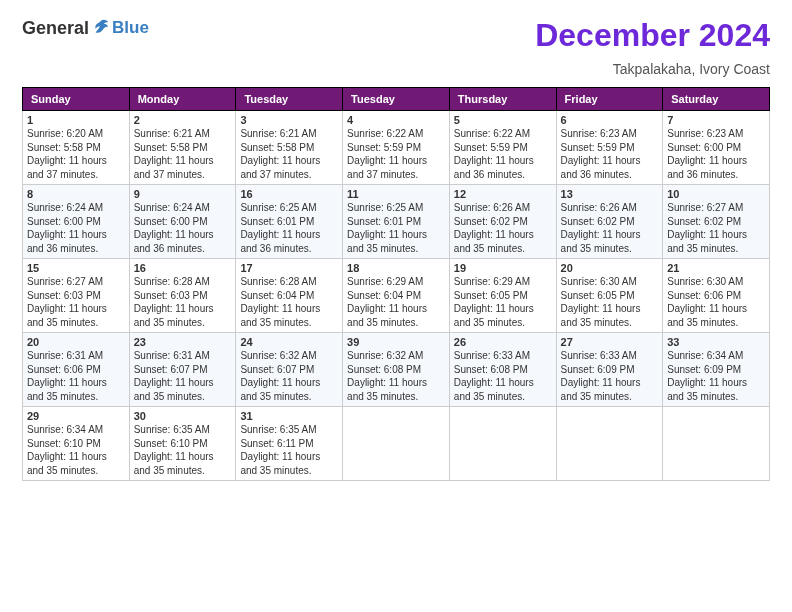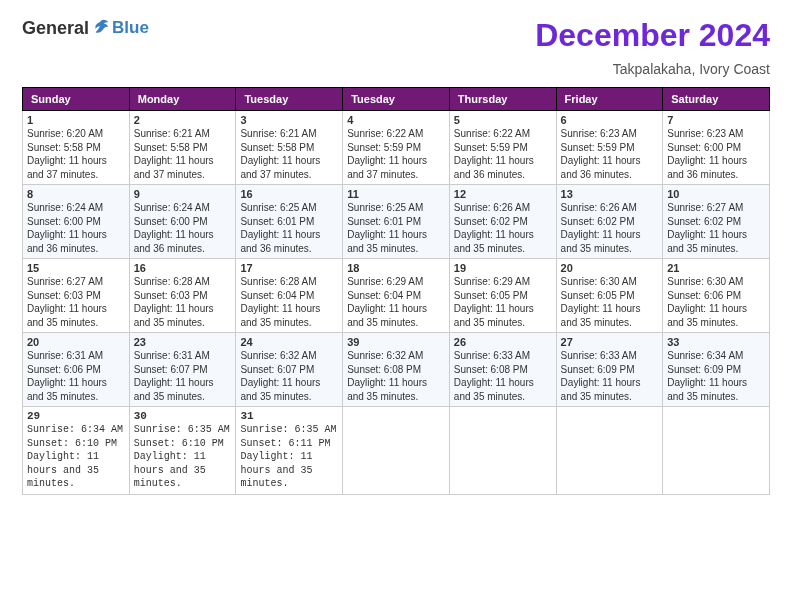--- a/index.html
+++ b/index.html
@@ -100,21 +100,20 @@
       margin-top: 17px;
     }
     .empty-cell {
       background: #fff !important;
     }
     .week-row td {
       height: 72px;
     }
     .last-row td {
       height: 65px;
-      font-family: Liberation Mono, monospace;
     }
   </style>
 </head>
 <body>
 
 <div class="page">
   <div class="header">
     <div class="logo">
       <div class="logo-text">
         <span class="logo-general">General</span>

